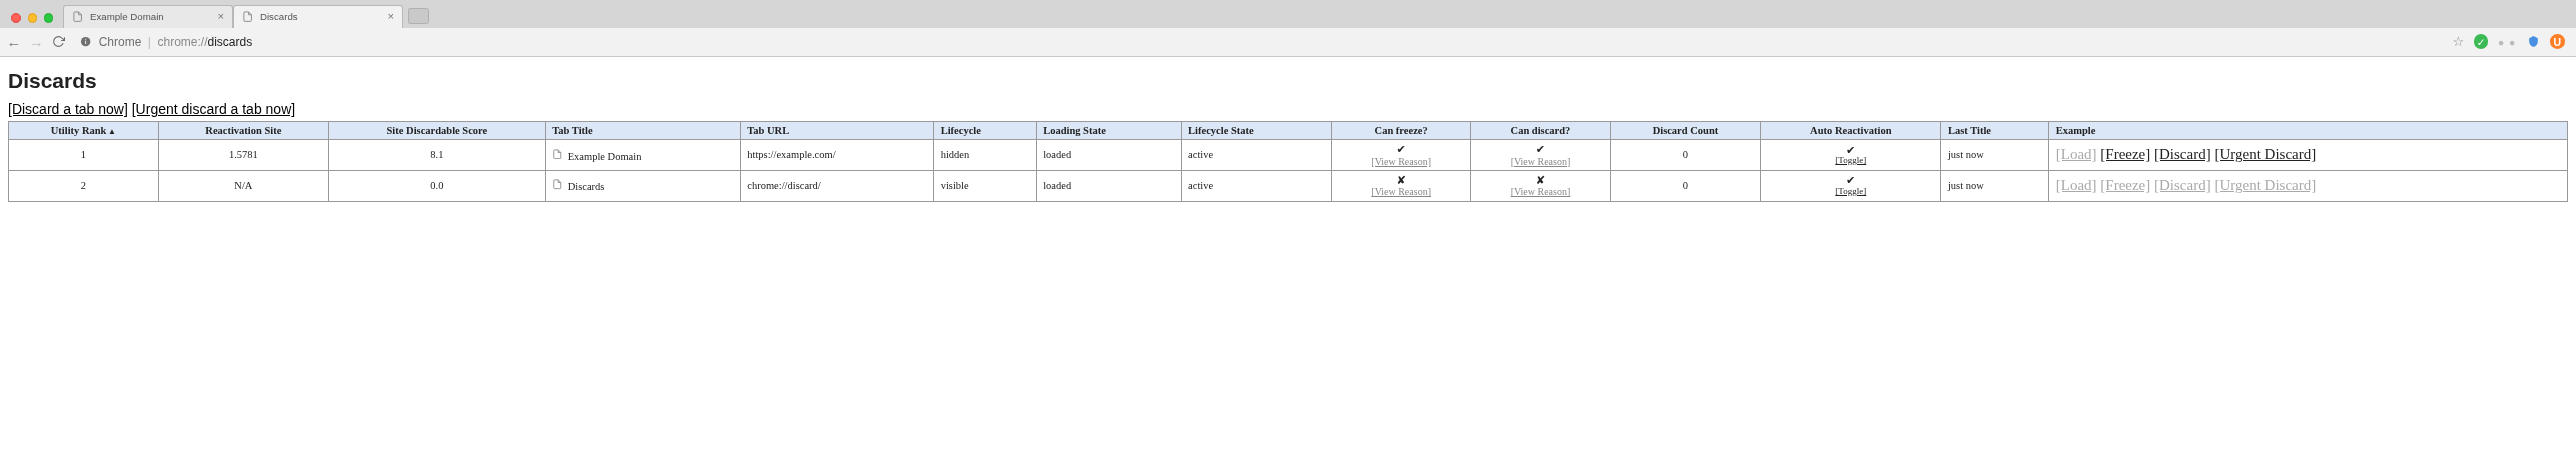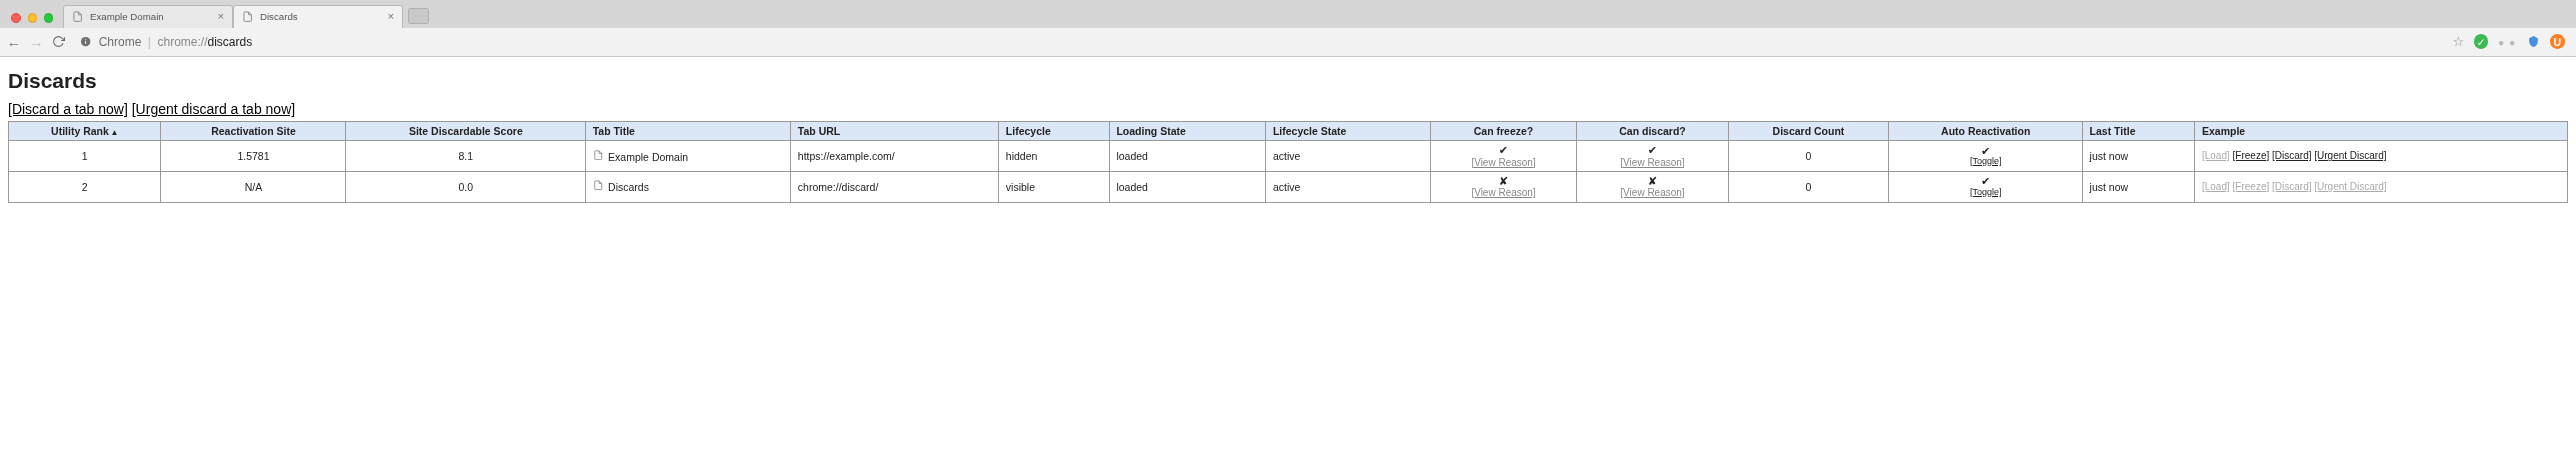--- a/index.html
+++ b/index.html
@@ -37,30 +37,30 @@
   .ext-dots { color: #bbb; letter-spacing: 0.8px; }
   .ext-orange { background: #ff7f27; color:#fff; font-weight:bold; }
   
   
   .page { padding: 8px 8px 16px 8px; }
   h1 { font-size: 21px; margin: 4.9px 0 8px 0; font-weight: bold; }
   .top-links { font-size: 14px; margin-bottom: 3.2px; }
   .top-links .bracket-link { color: #000; cursor: pointer; text-decoration: underline; }
   
   table { border-collapse: collapse; width: 100%; font-size: 10.5px; }
-  th, td { border: 0.8px solid #999; padding: 3.2px 6.5px; text-align: left; vertical-align: middle; }
+  th, td { border: 0.8px solid #999; padding: 3.2px 6.5px; text-align: left; vertical-align: middle; font-family: Liberation Serif, serif; }
   th { background: #dbe7f6; font-weight: bold; }
   th .sort-tri { font-size: 8px; margin-left: 1.6px; }
   .center { text-align: center; }
   .file-icon { color: #777; margin-right: 4.9px; display:inline-block; }
   .checkcell { text-align: center; line-height: 1.1; }
   .checkcell .mark { font-size: 11.3px; }
   .checkcell .sub { font-size: 10px; color: #888; text-decoration: underline; cursor: pointer; }
   .toggle-sub { font-size: 9px; color: #222; text-decoration: underline; cursor: pointer; }
-  .actions { white-space: nowrap; font-size: 10px; }
+  .actions { white-space: nowrap; font-size: 15px; }
   .actions .act { text-decoration: underline; cursor: pointer; }
   .actions .act.disabled { color: #aaa; }
   
   svg { display:block; }
 </style>
 </head>
 <body>
 
 <div class="browser-chrome">
   <div class="tab-strip">

